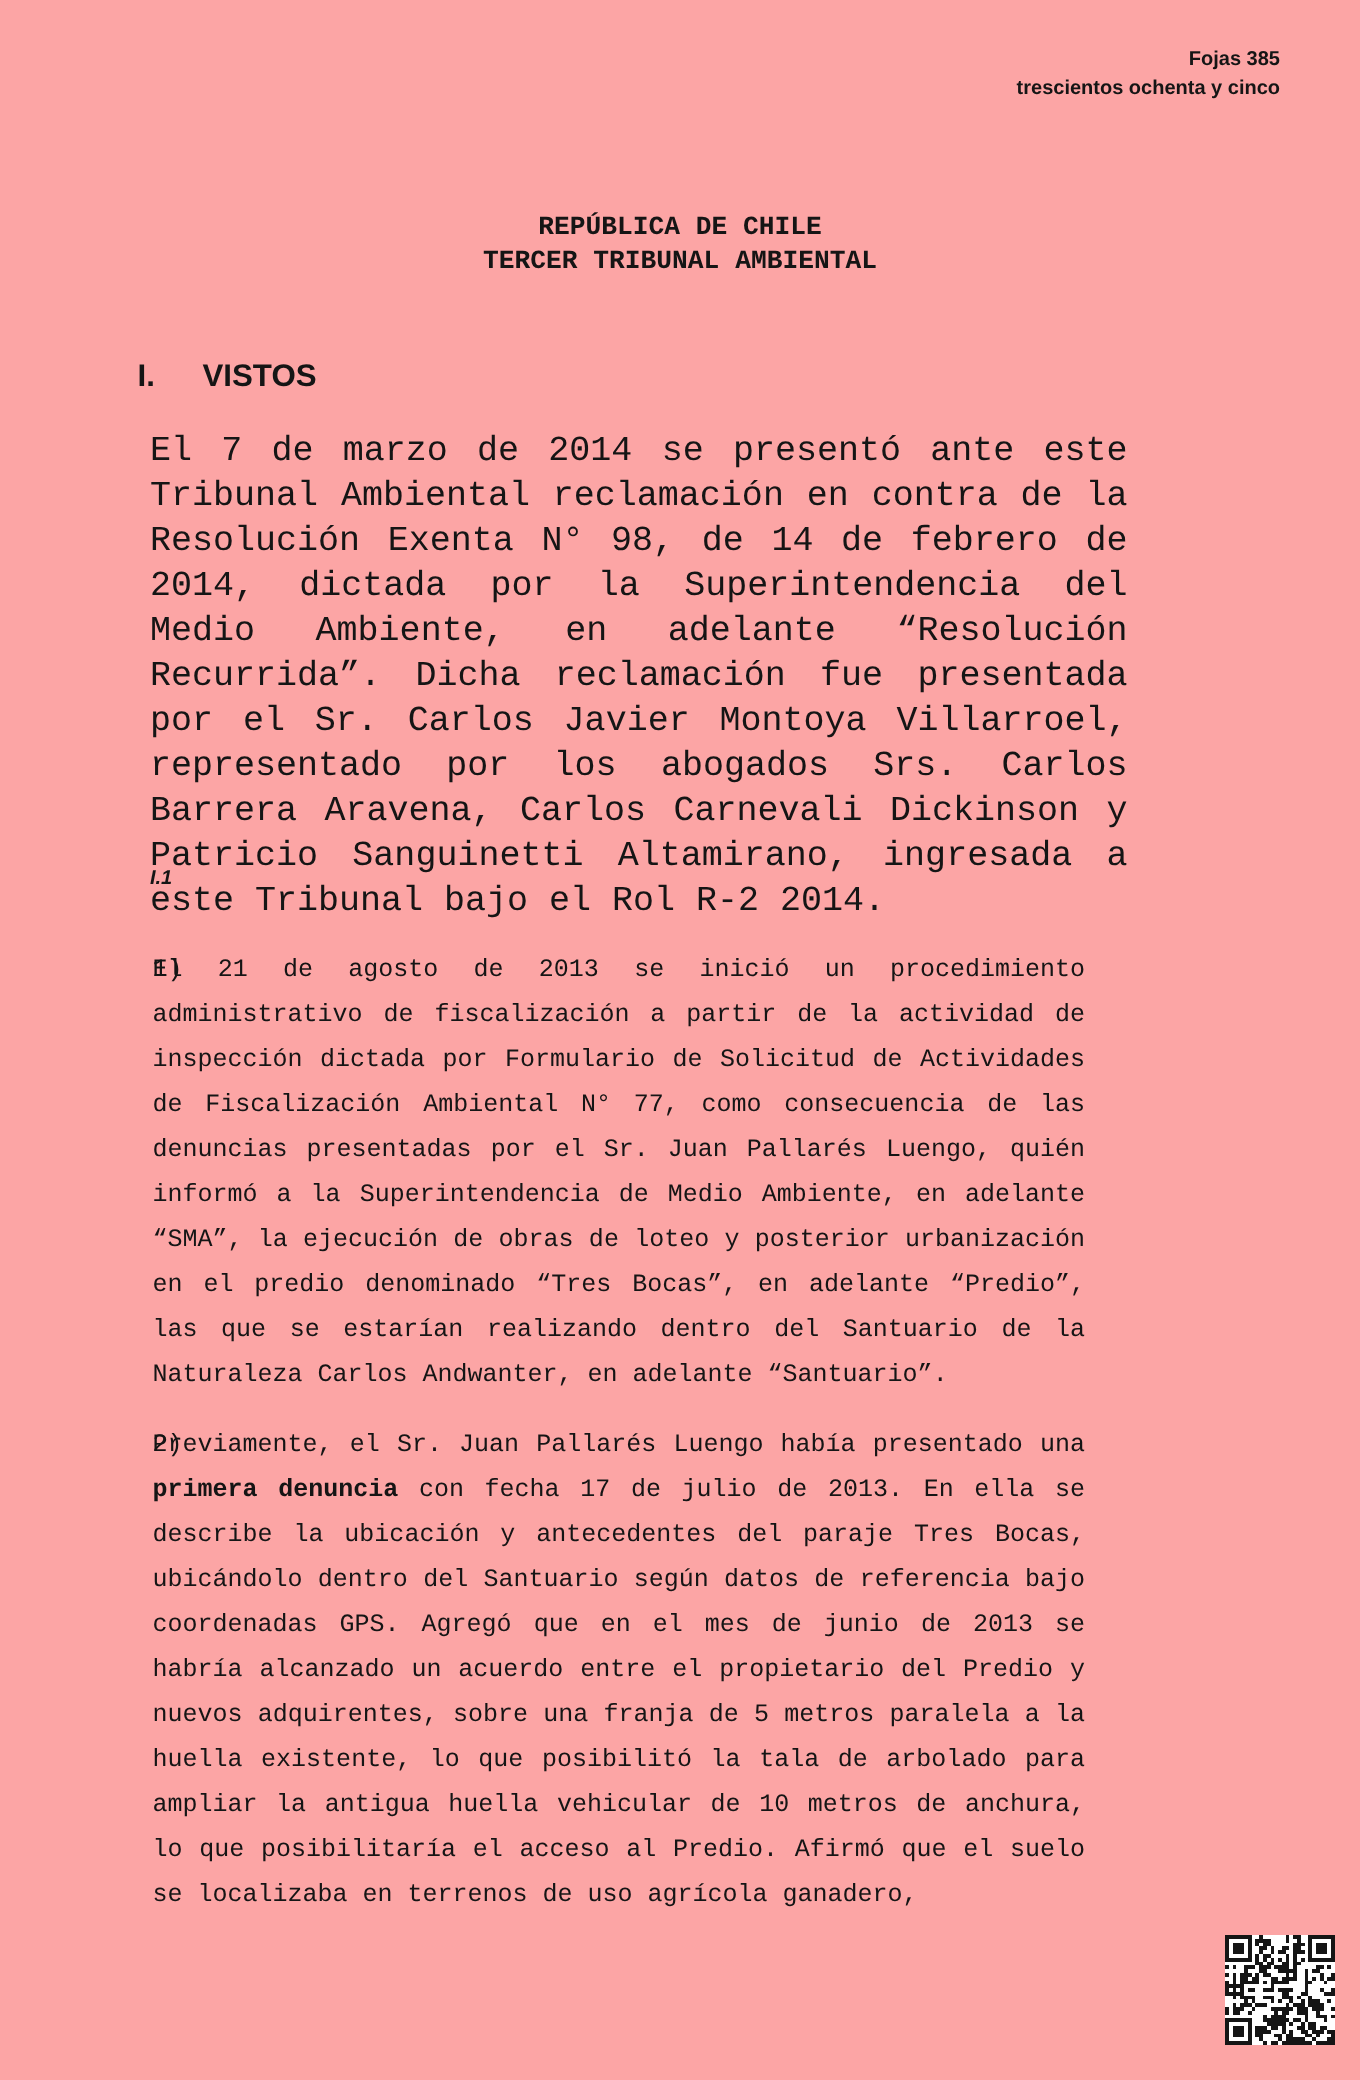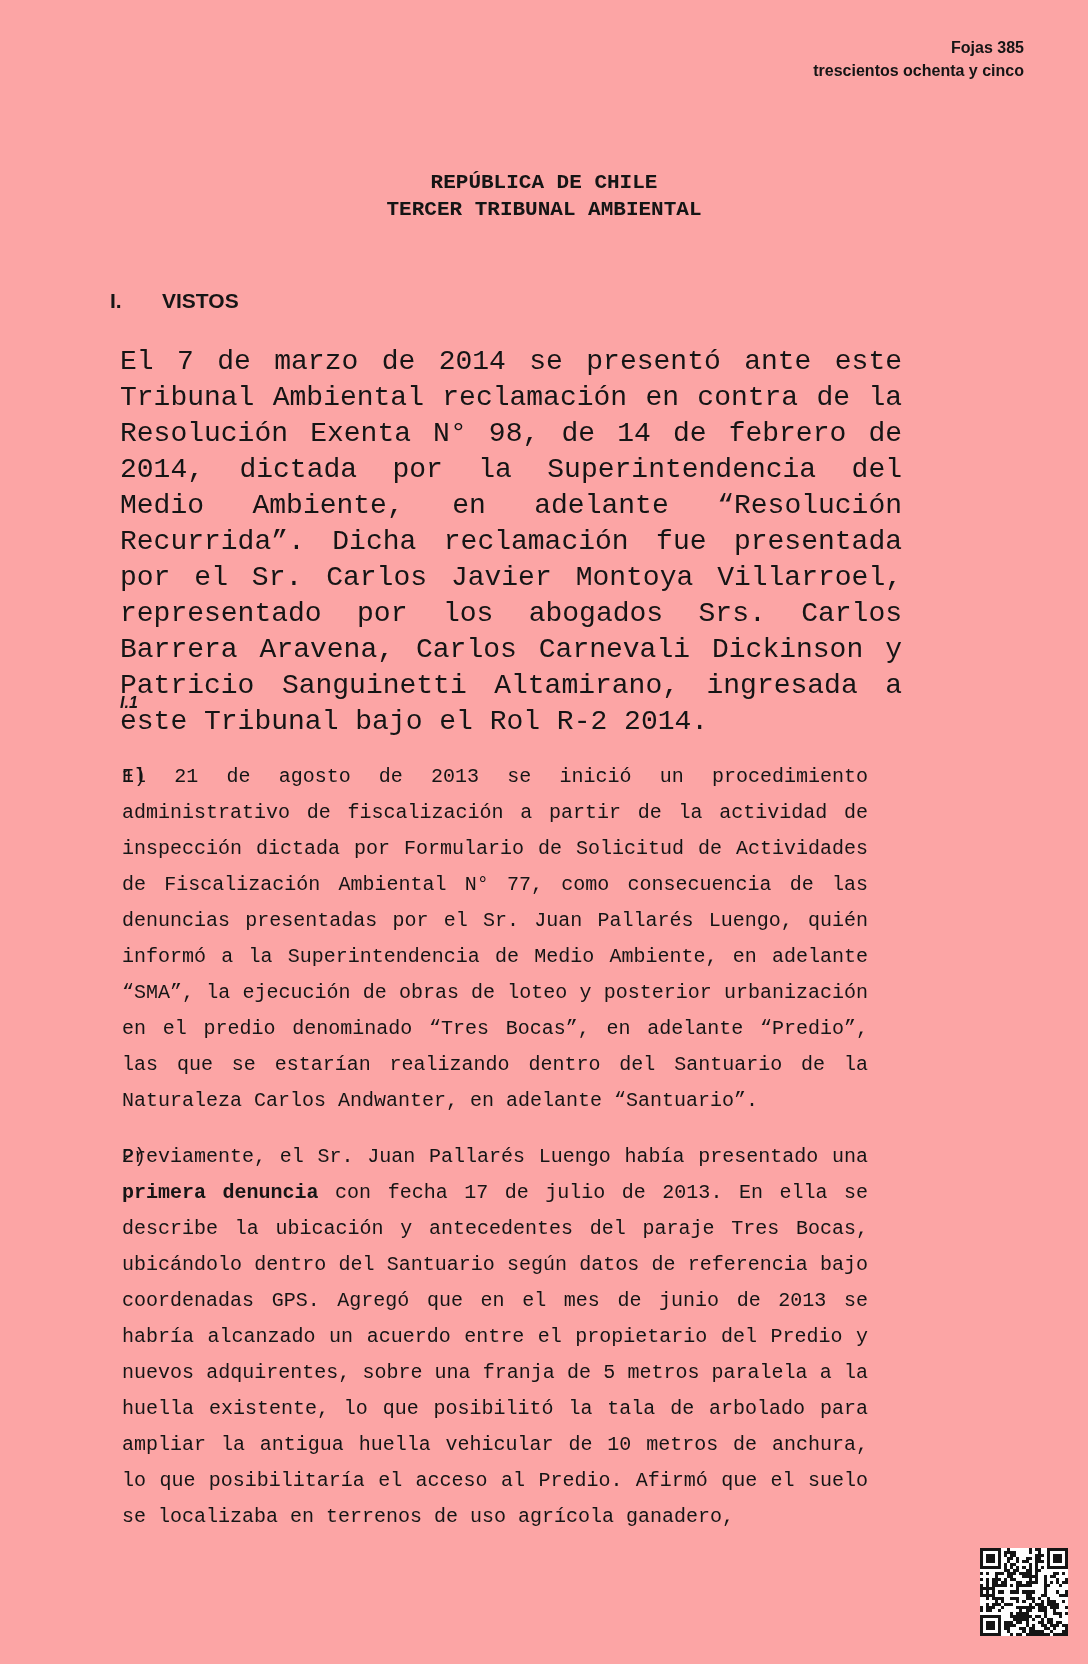--- a/index.html
+++ b/index.html
@@ -49,21 +49,21 @@
     line-height: 36px;
   }
 
   
   .h1 {
     position: absolute;
     top: 288px;
     left: 110px;
     font-family: "Liberation Sans", sans-serif;
     font-weight: 700;
-    font-size: 21px;
+    font-size: 25px;
     line-height: 26px;
   }
   .h1 .h1-num { display: inline-block; width: 52px; }
 
   
   .para {
     position: absolute;
     top: 344px;
     left: 120px;
     width: 782px;

